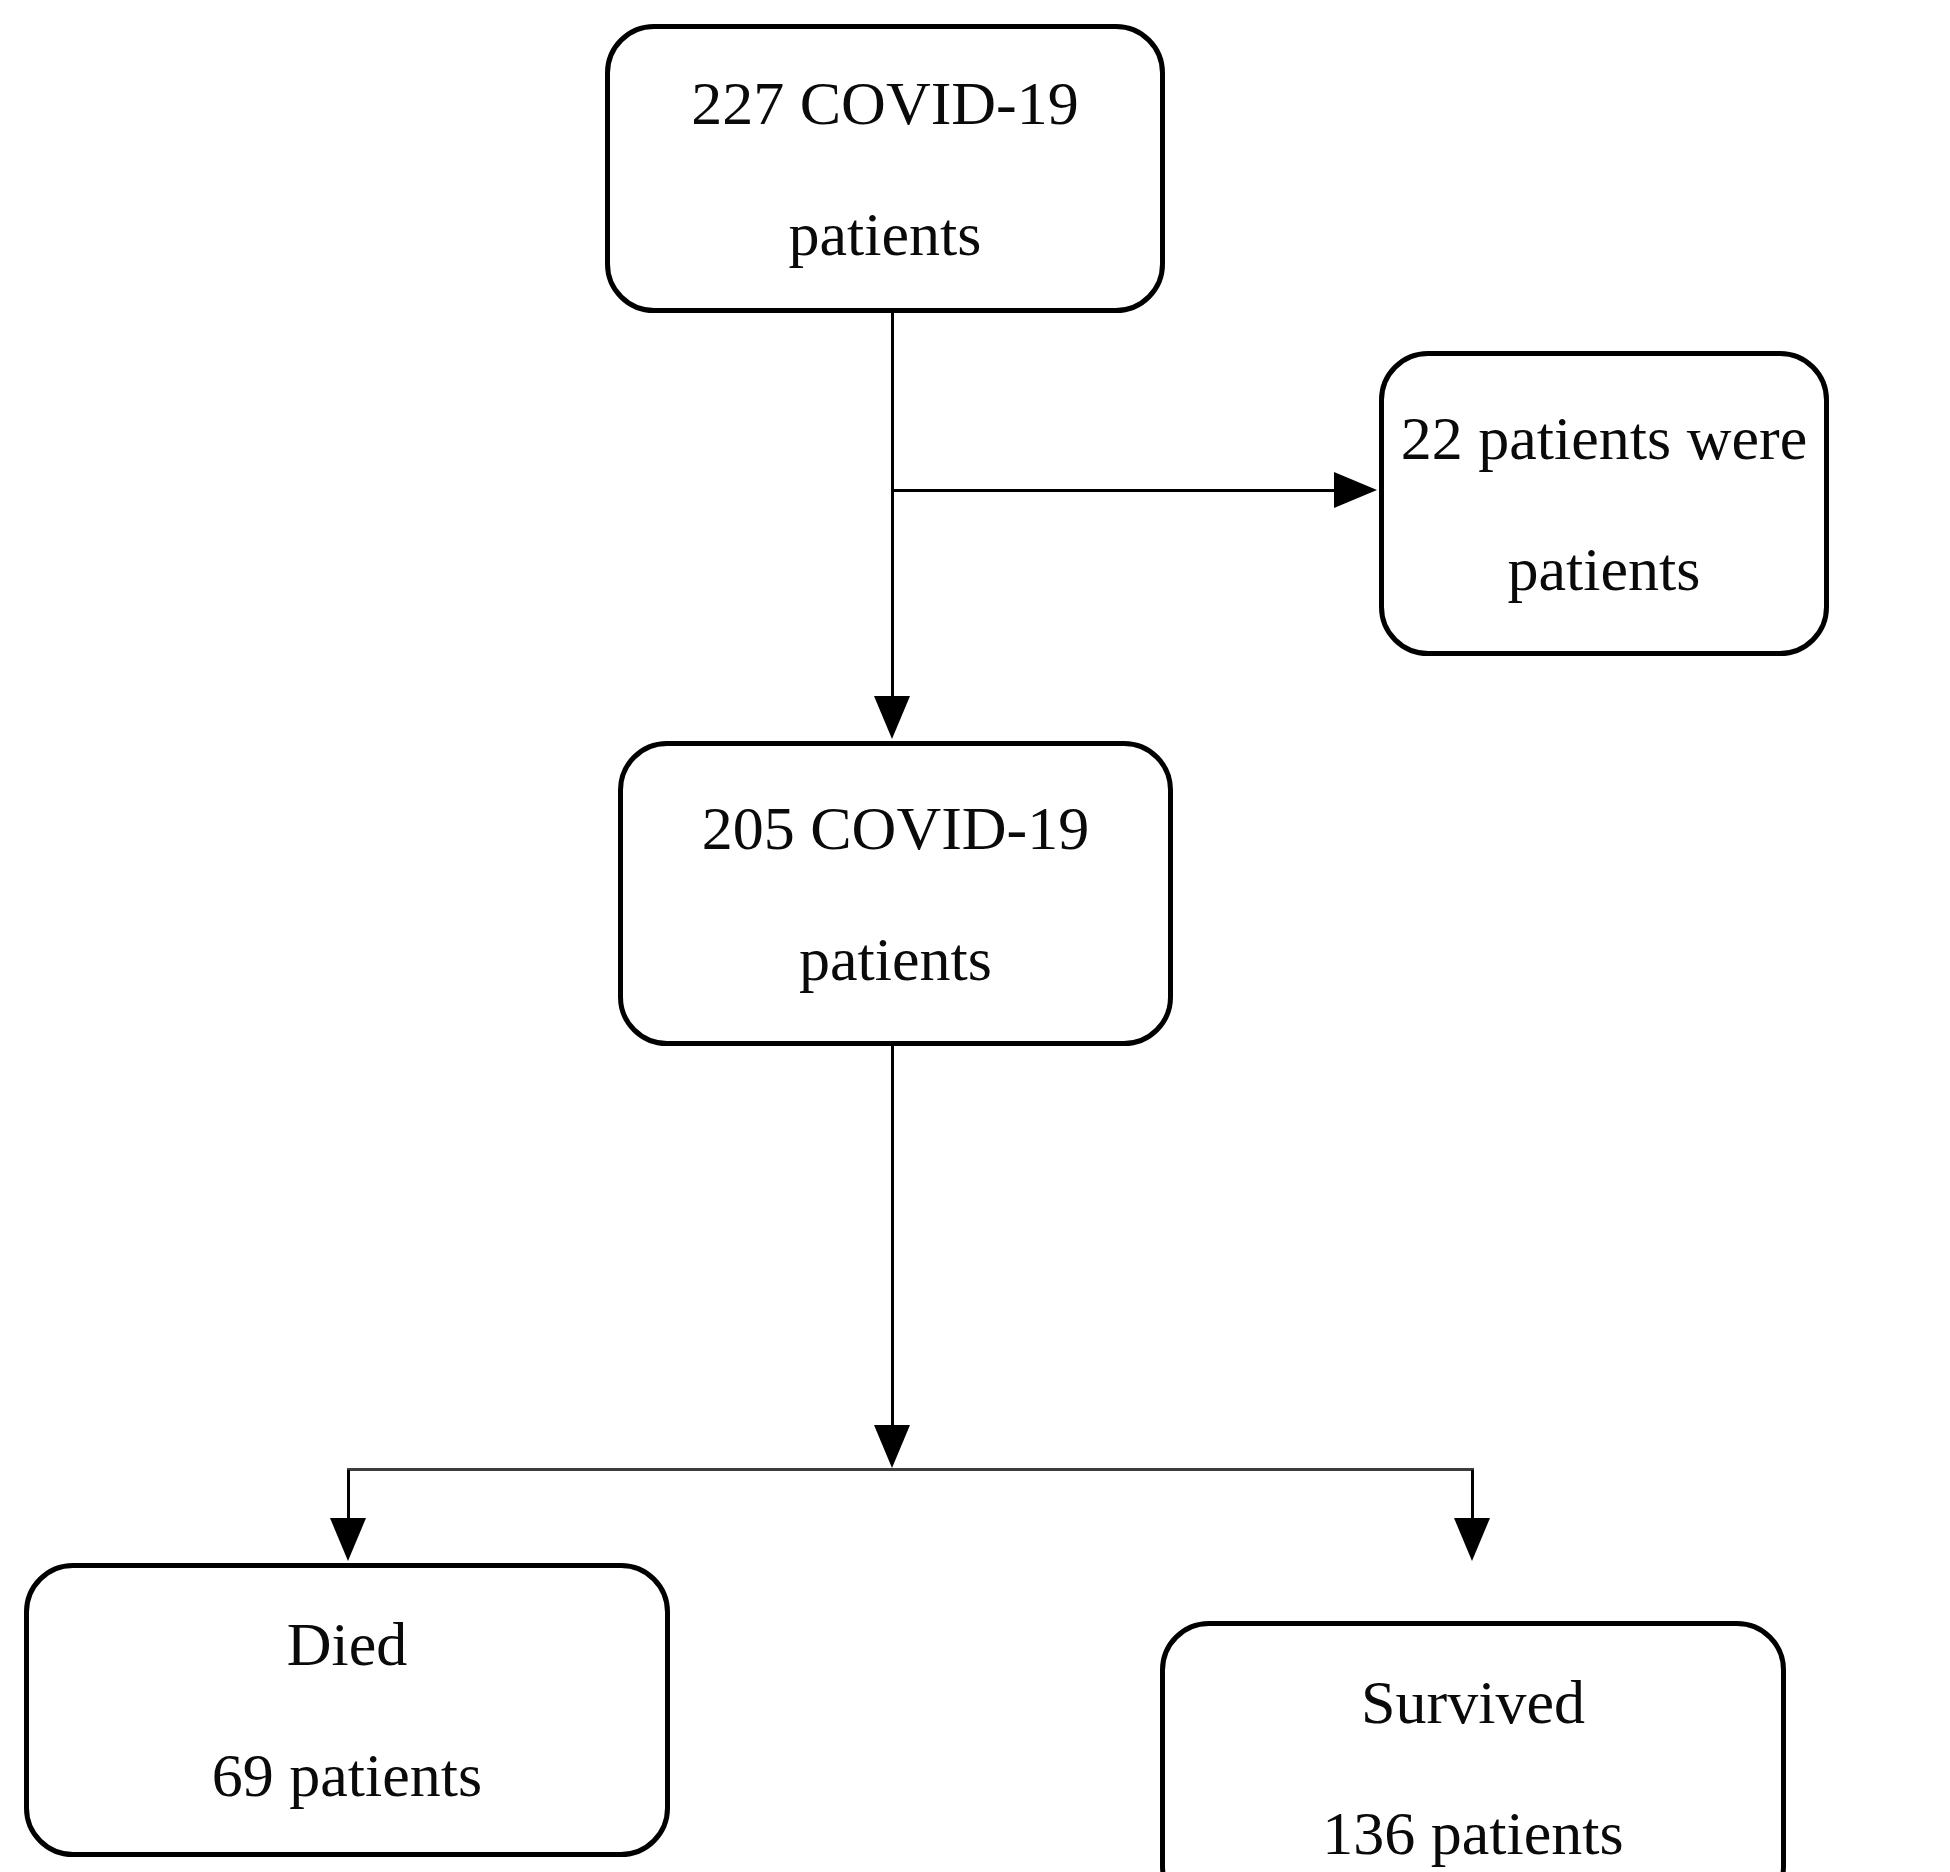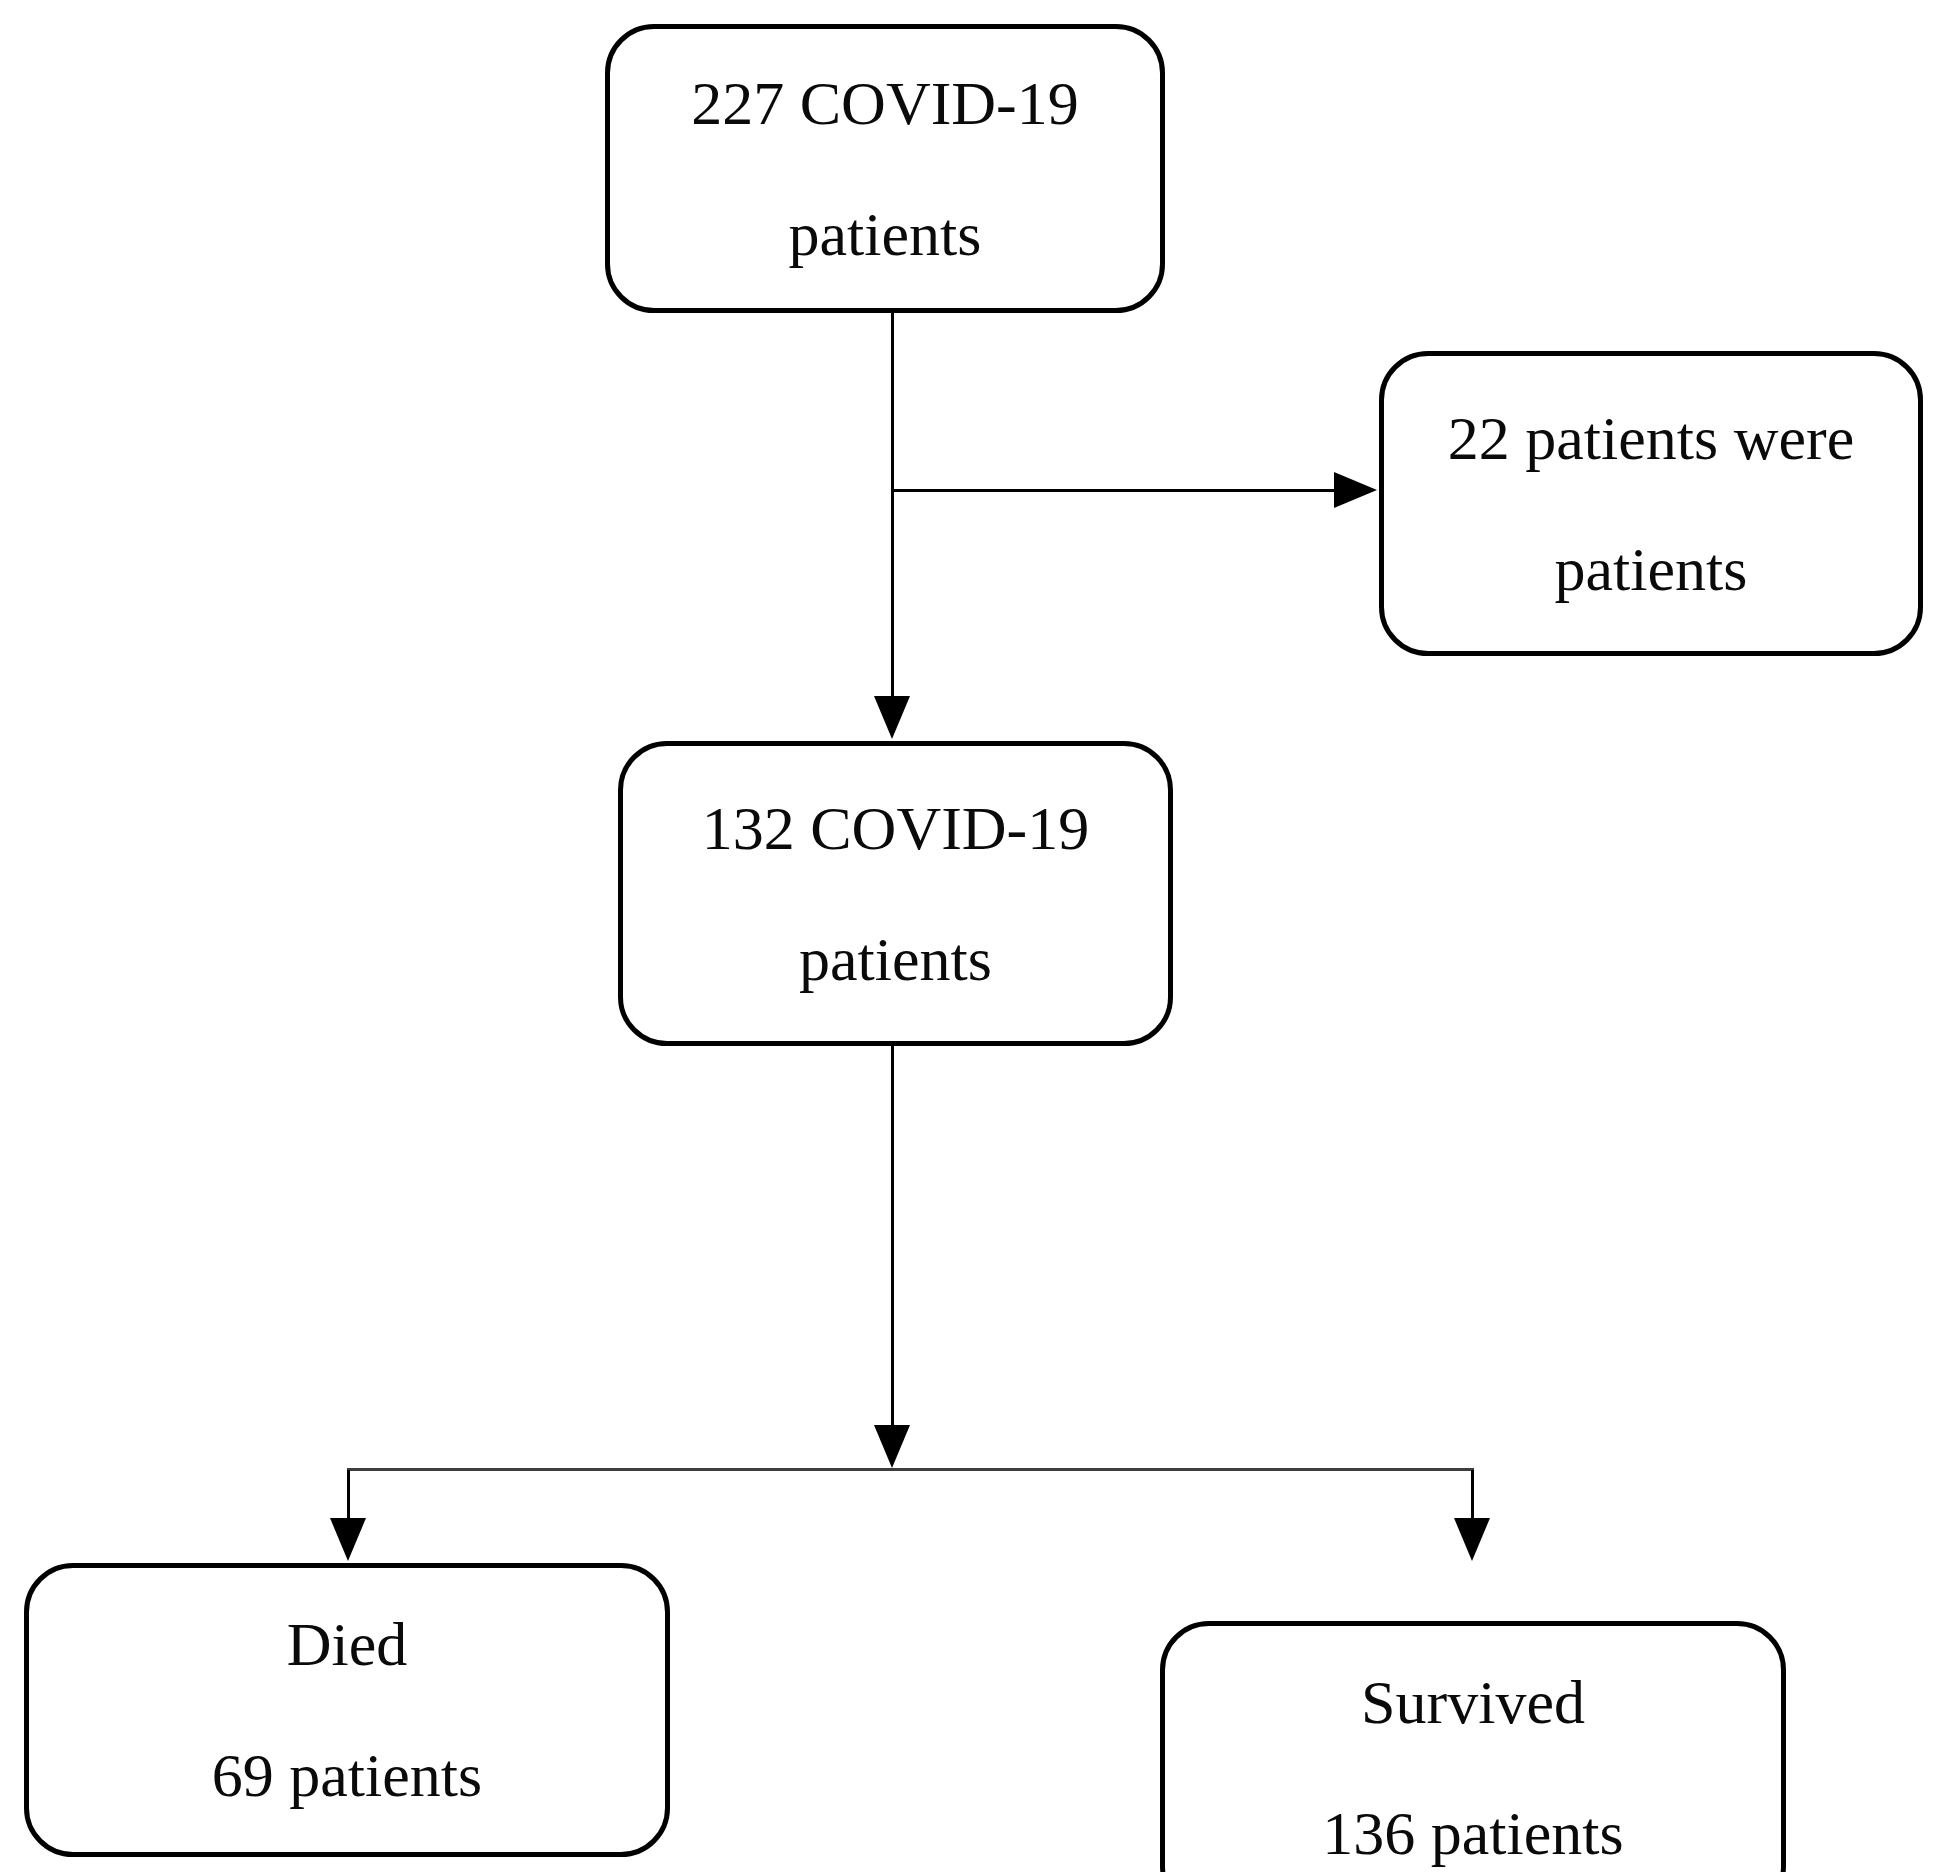--- a/index.html
+++ b/index.html
@@ -28,21 +28,21 @@
     flex-direction: column;
     justify-content: center;
     align-items: center;
     text-align: center;
     font-size: 62px;
     line-height: 131px;
     white-space: nowrap;
   }
 
   .node-initial   { left: 605px;  top: 24px;   width: 560px; height: 289px; }
-  .node-excluded  { left: 1379px; top: 351px;  width: 544px; height: 305px; }
+  .node-excluded  { left: 1379px; top: 351px;  width: 450px; height: 305px; }
   .node-eligible  { left: 618px;  top: 741px;  width: 555px; height: 305px; }
   .node-died      { left: 24px;   top: 1563px; width: 646px; height: 294px; }
   .node-survived  { left: 1160px; top: 1621px; width: 626px; height: 294px; }
 
   .line {
     position: absolute;
     background: #000000;
   }
   .vline { width: 3.2px; }
   .hline { height: 3.2px; }
@@ -99,21 +99,21 @@
     <div>227 COVID-19</div>
     <div>patients</div>
   </div>
 
   <div class="node node-excluded">
     <div>22 patients were</div>
     <div>patients</div>
   </div>
 
   <div class="node node-eligible">
-    <div>132 COVID-19</div>
+    <div>205 COVID-19</div>
     <div>patients</div>
   </div>
 
   <div class="node node-died">
     <div>Died</div>
     <div>69 patients</div>
   </div>
 
   <div class="node node-survived">
     <div>Survived</div>

